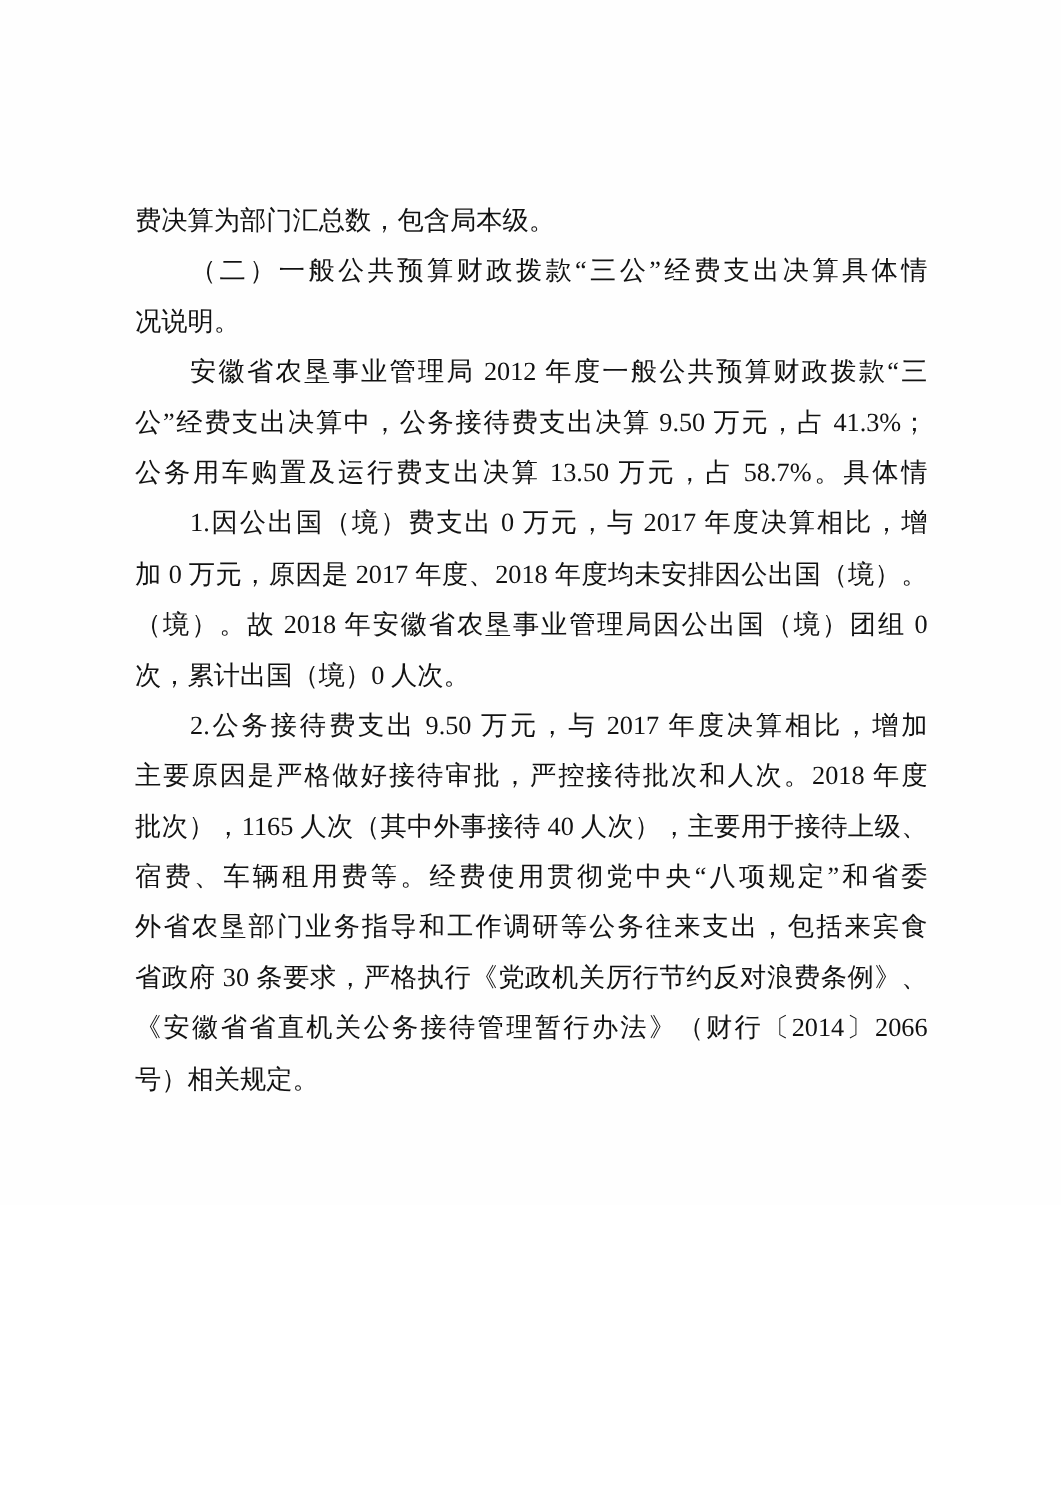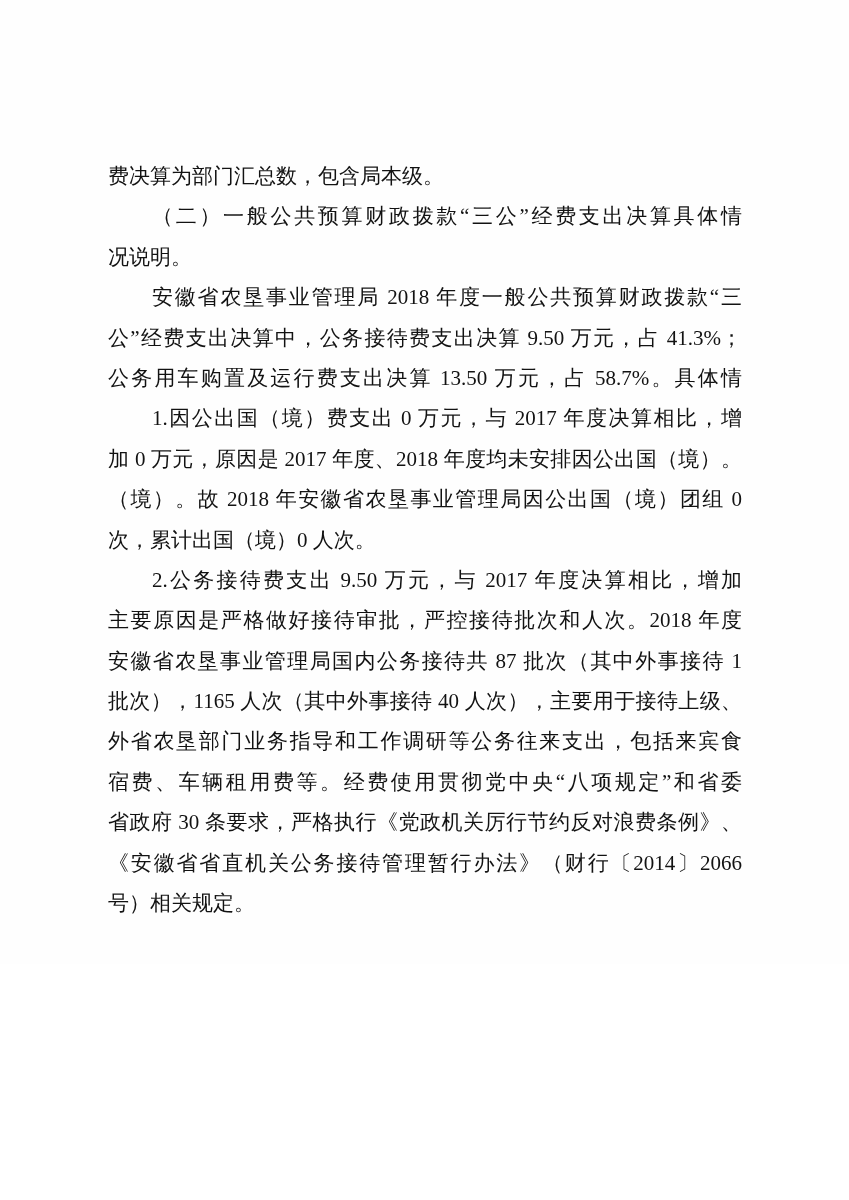--- a/index.html
+++ b/index.html
@@ -46,33 +46,32 @@
 </style>
 </head>
 <body>
 
 <div class="page">
 
   <div class="text-block">
     <div class="line">费决算为部门汇总数，包含局本级。</div>
     <div class="line fill indent bold">（二）一般公共预算财政拨款“三公”经费支出决算具体情</div>
     <div class="line bold">况说明。</div>
-    <div class="line fill indent">安徽省农垦事业管理局 2018 年度一般公共预算财政拨款“三</div>
+    <div class="line fill indent">安徽省农垦事业管理局 2012 年度一般公共预算财政拨款“三</div>
     <div class="line fill">公”经费支出决算中，公务接待费支出决算 9.50 万元，占 41.3%；</div>
     <div class="line fill">公务用车购置及运行费支出决算 13.50 万元，占 58.7%。具体情</div>
     <div class="line fill indent">1.因公出国（境）费支出 0 万元，与 2017 年度决算相比，增</div>
     <div class="line fill">加 0 万元，原因是 2017 年度、2018 年度均未安排因公出国（境）。</div>
     <div class="line fill">（境）。故 2018 年安徽省农垦事业管理局因公出国（境）团组 0</div>
     <div class="line">次，累计出国（境）0 人次。</div>
     <div class="line fill indent">2.公务接待费支出 9.50 万元，与 2017 年度决算相比，增加</div>
     <div class="line fill">主要原因是严格做好接待审批，严控接待批次和人次。2018 年度</div>
-    <div class="line fill">安徽省农垦事业管理局国内公务接待共 87 批次（其中外事接待 1</div>
     <div class="line fill">批次），1165 人次（其中外事接待 40 人次），主要用于接待上级、</div>
+    <div class="line fill">宿费、车辆租用费等。经费使用贯彻党中央“八项规定”和省委</div>
     <div class="line fill">外省农垦部门业务指导和工作调研等公务往来支出，包括来宾食</div>
-    <div class="line fill">宿费、车辆租用费等。经费使用贯彻党中央“八项规定”和省委</div>
     <div class="line fill">省政府 30 条要求，严格执行《党政机关厉行节约反对浪费条例》、</div>
     <div class="line fill">《安徽省省直机关公务接待管理暂行办法》（财行〔2014〕2066</div>
     <div class="line">号）相关规定。</div>
   </div>
 
   <div class="footer">-2-</div>
 
 </div>
 
 </body></html>

